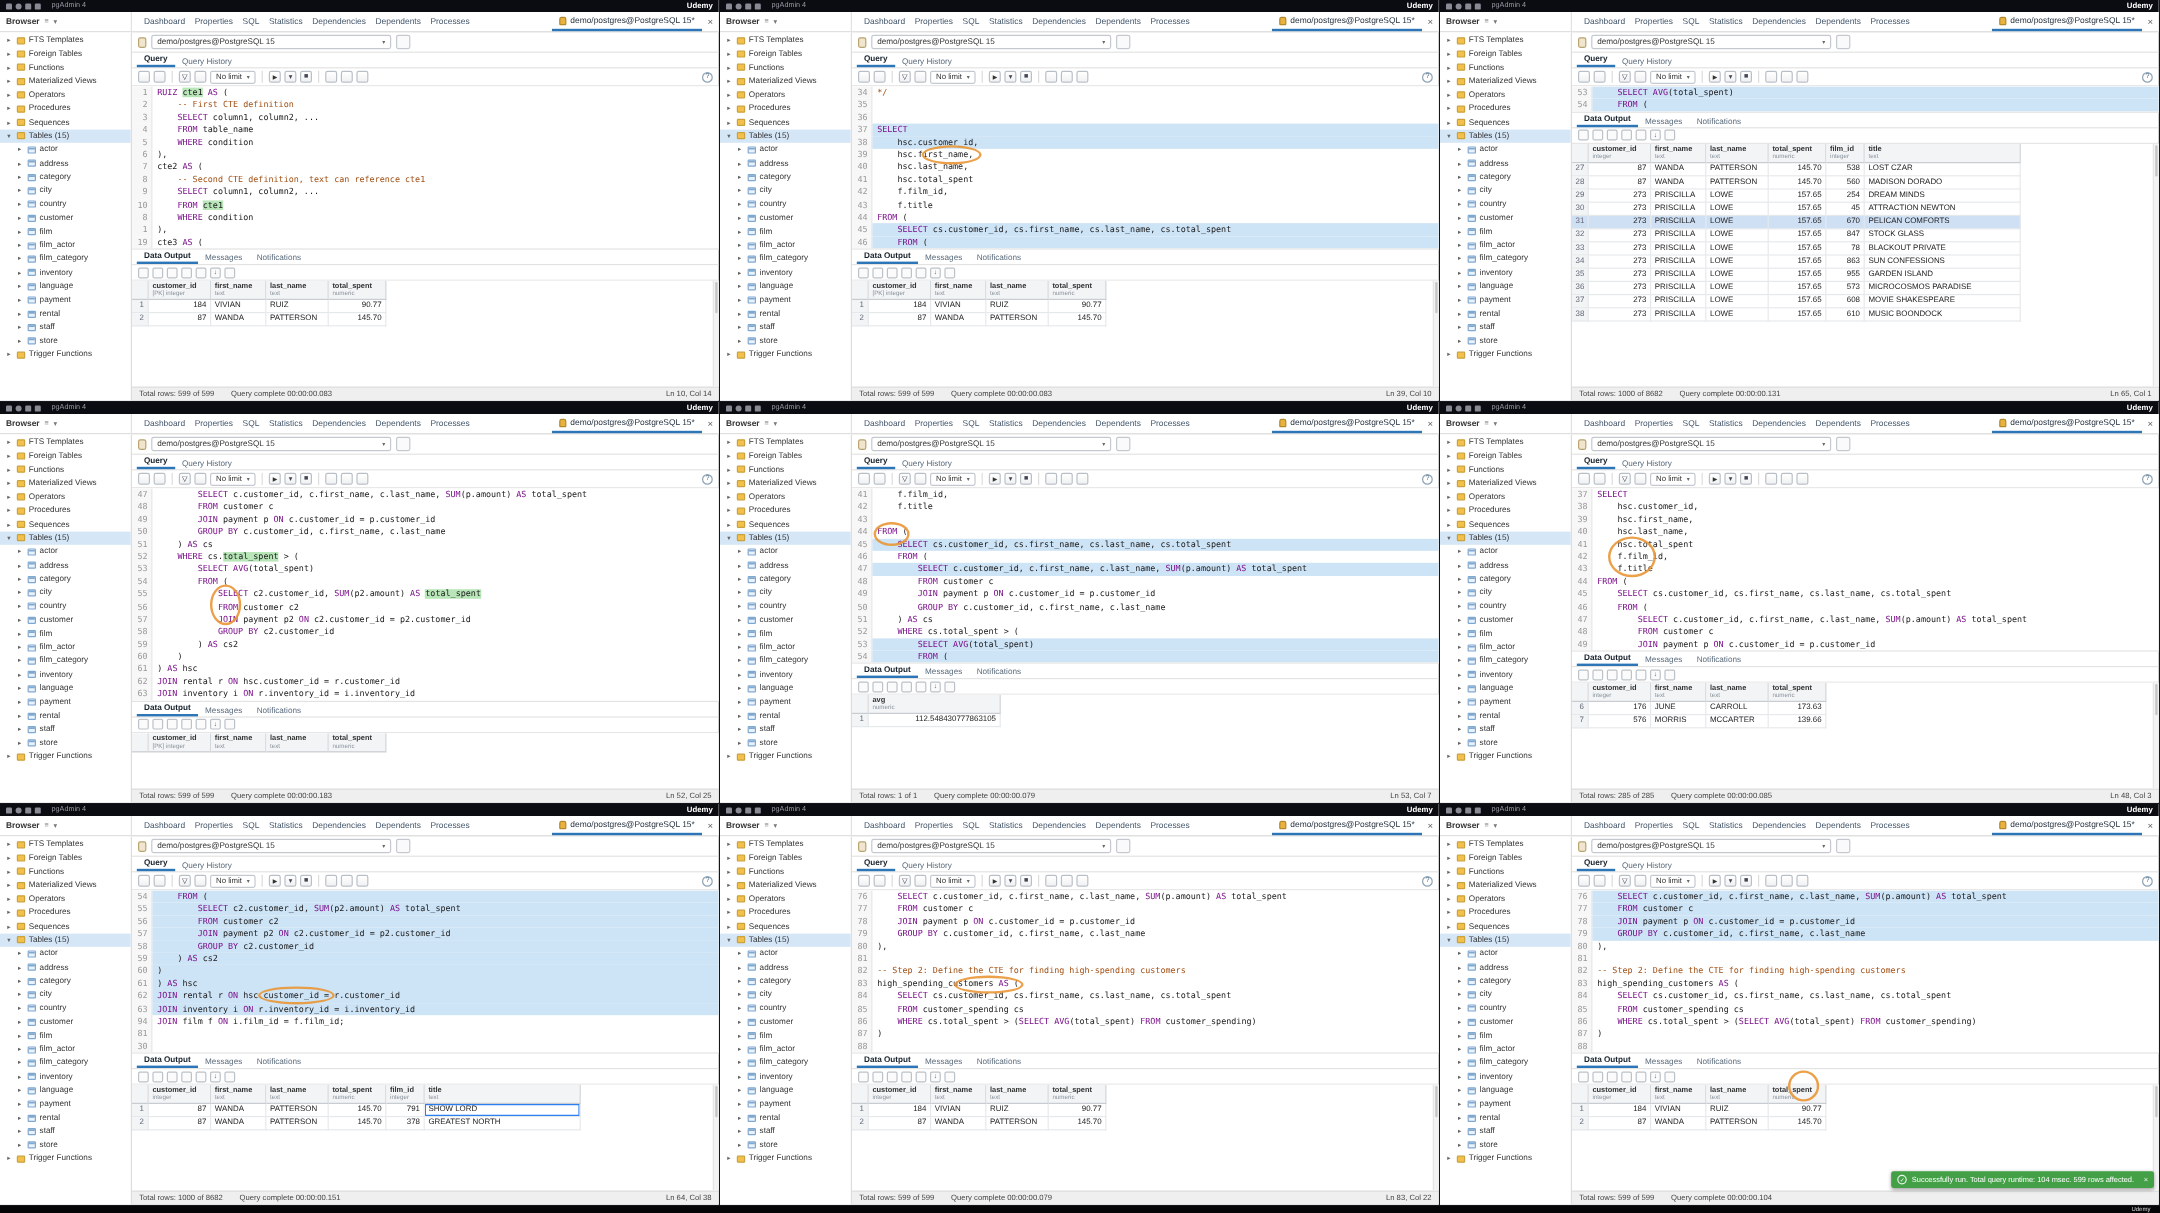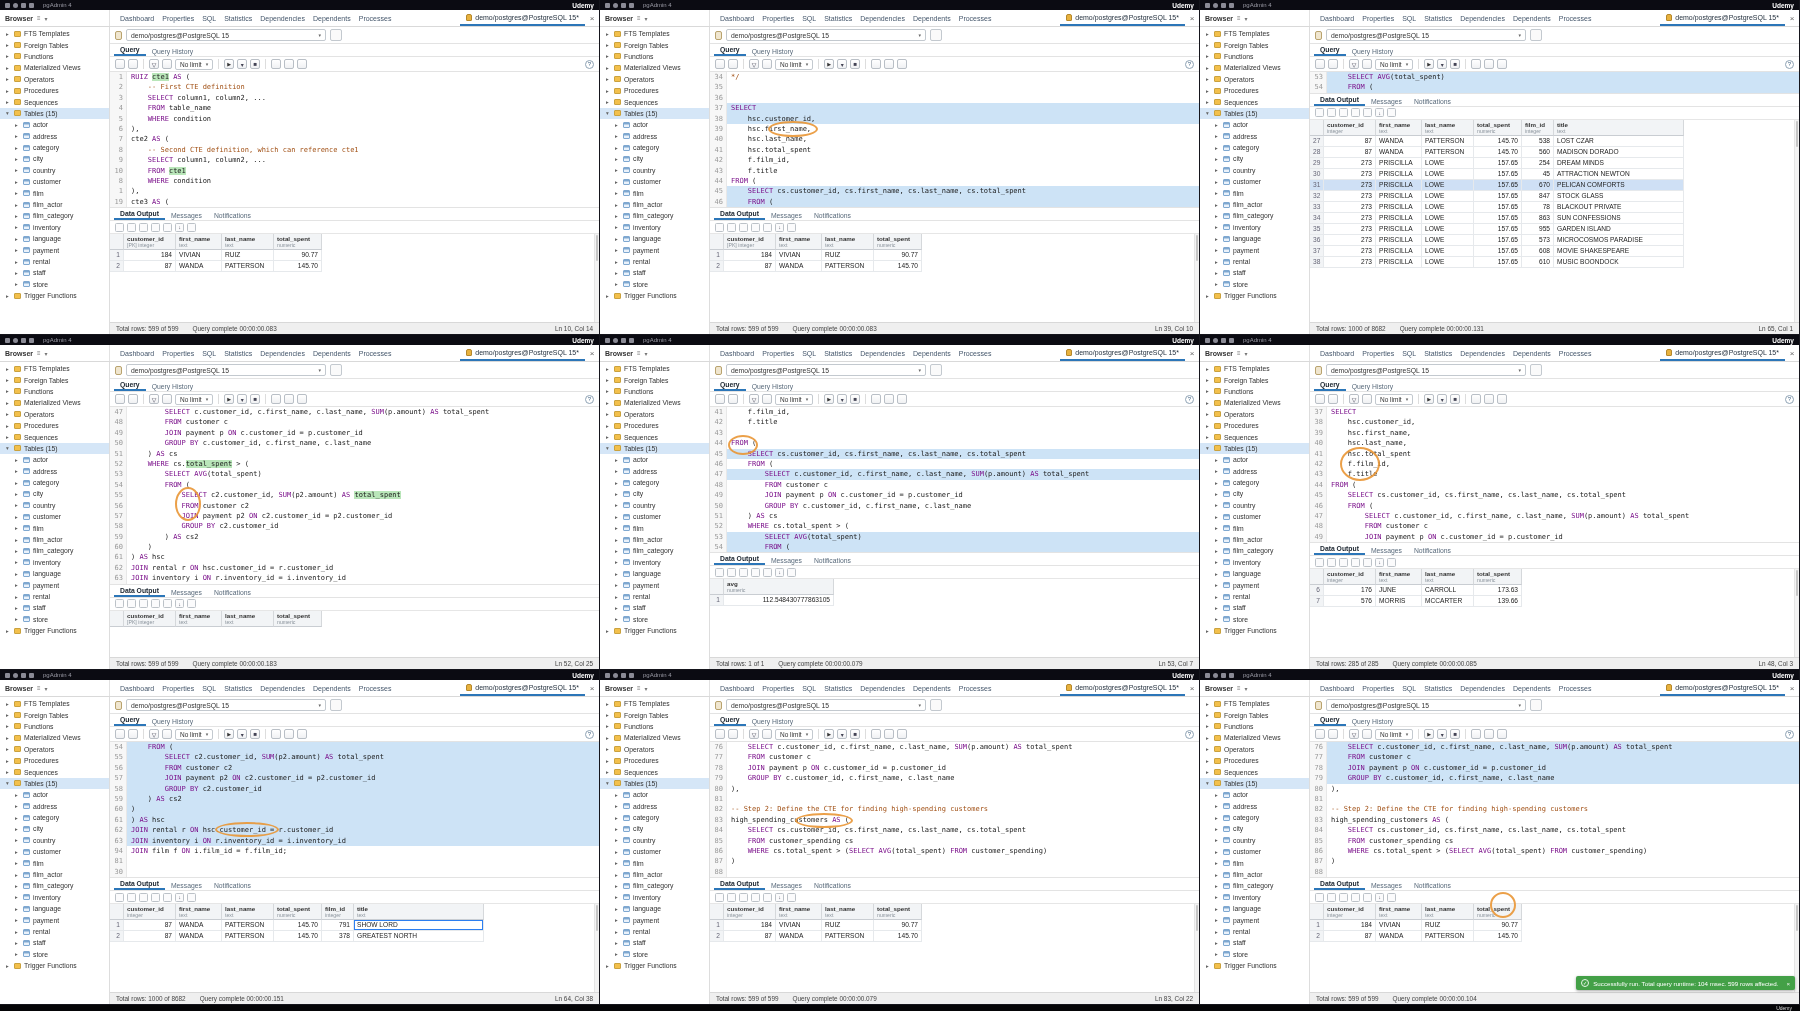--- a/index.html
+++ b/index.html
@@ -279,21 +279,21 @@
         </div>
         <div class="editor">
           <div class="lines">
               <div class="cl"><span class="ln">1</span><span class="ct"><span class="c-kw">RUIZ</span> <span class="c-mark">cte1</span> <span class="c-kw">AS</span> (</span></div>
               <div class="cl"><span class="ln">2</span><span class="ct"><span class="c-com">    -- First CTE definition</span></span></div>
               <div class="cl"><span class="ln">3</span><span class="ct">    <span class="c-kw">SELECT</span> column1, column2, ...</span></div>
               <div class="cl"><span class="ln">4</span><span class="ct">    <span class="c-kw">FROM</span> table_name</span></div>
               <div class="cl"><span class="ln">5</span><span class="ct">    <span class="c-kw">WHERE</span> condition</span></div>
               <div class="cl"><span class="ln">6</span><span class="ct">),</span></div>
               <div class="cl"><span class="ln">7</span><span class="ct">cte2 <span class="c-kw">AS</span> (</span></div>
-              <div class="cl"><span class="ln">8</span><span class="ct"><span class="c-com">    -- Second CTE definition, which can reference cte1</span></span></div>
+              <div class="cl"><span class="ln">8</span><span class="ct"><span class="c-com">    -- Second CTE definition, text can reference cte1</span></span></div>
               <div class="cl"><span class="ln">9</span><span class="ct">    <span class="c-kw">SELECT</span> column1, column2, ...</span></div>
               <div class="cl"><span class="ln">10</span><span class="ct">    <span class="c-kw">FROM</span> <span class="c-mark">cte1</span></span></div>
               <div class="cl"><span class="ln">8</span><span class="ct">    <span class="c-kw">WHERE</span> condition</span></div>
               <div class="cl"><span class="ln">1</span><span class="ct">),</span></div>
               <div class="cl"><span class="ln">19</span><span class="ct">cte3 <span class="c-kw">AS</span> (</span></div>
             </div>
         </div>
         <div class="otabs">
           <span class="otab active">Data Output</span>
           <span class="otab">Messages</span>

